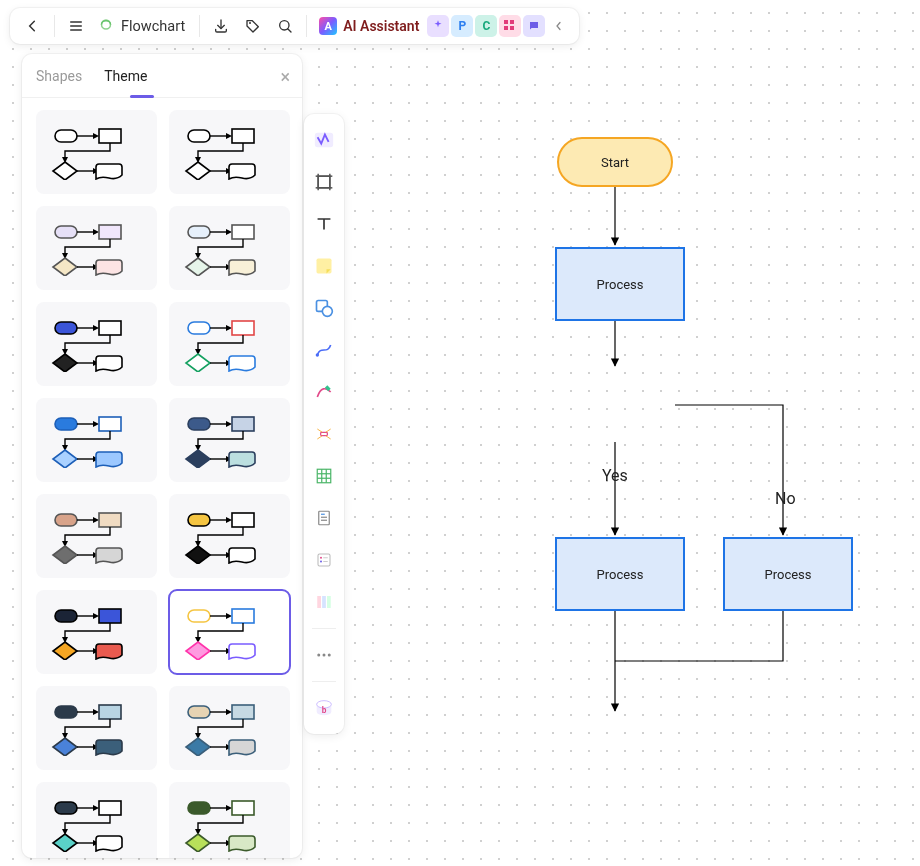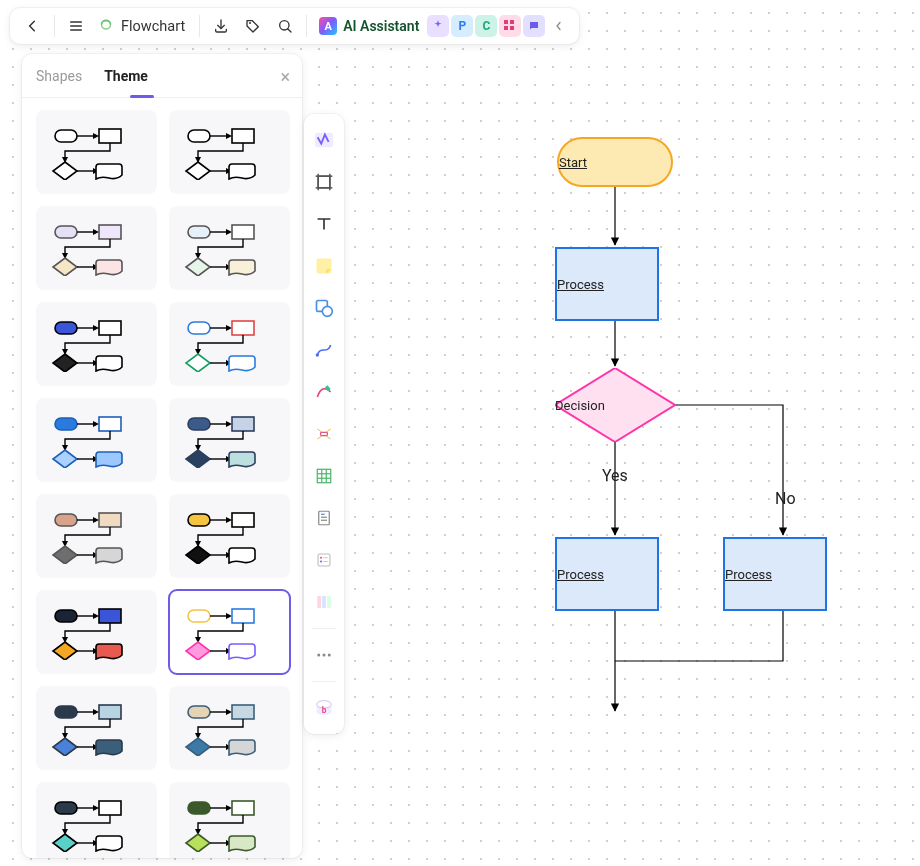--- a/index.html
+++ b/index.html
@@ -19,21 +19,21 @@
     background: #fff; border-radius: 10px; box-shadow: 0 2px 8px rgba(0,0,0,0.08), 0 0 0 1px rgba(0,0,0,0.04);
     display: flex; align-items: center; padding: 0 8px; gap: 2px;
   }
   .tb-btn {
     display: flex; align-items: center; justify-content: center;
     width: 30px; height: 30px; border-radius: 6px; cursor: pointer;
     color: #333;
   }
   .tb-divider { width: 1px; height: 22px; background: #e8e8e8; margin: 0 4px; }
   .tb-title { font-size: 14.5px; color: #333; margin: 0 8px 0 4px; display:flex; align-items:center; gap:6px;}
-  .ai-label { font-size: 14px; font-weight: 600; margin: 0 6px 0 2px; color:#14532d; }
+  .ai-label { font-size: 14px; font-weight: 600; margin: 0 6px 0 2px; color:#7f1d1d; }
   .ai-block { display:flex; align-items:center; gap:4px; margin-left:6px;}
   .ai-logo {
     width:18px; height:18px; border-radius:4px;
     background: linear-gradient(135deg,#ff4da6 0%,#7b5cff 50%,#1ec8ff 100%);
     display:flex;align-items:center;justify-content:center;color:#fff;font-weight:700;font-size:11px;
   }
   .sq {
     width:22px; height:22px; border-radius:5px; display:flex;align-items:center;justify-content:center;
     font-size:12px; font-weight:700; cursor:pointer;
   }
@@ -44,21 +44,21 @@
   .sq-violet{background:#e3e0ff;color:#6c5ce7;}
 
   
   .side-panel {
     position:absolute; top:54px; left:22px; width:280px; height:804px;
     background:#fff; border-radius:10px; box-shadow:0 2px 10px rgba(0,0,0,0.08),0 0 0 1px rgba(0,0,0,0.04);
     display:flex; flex-direction:column; overflow:hidden;
   }
   .panel-tabs { display:flex; align-items:center; padding:0 14px; height:44px; gap:22px; border-bottom:1px solid #f0f0f0; position:relative;}
   .panel-tab { font-size:14px; color:#9a9a9a; cursor:pointer; padding:12px 0; }
-  .panel-tab.active { color:#222; font-weight:700;}
+  .panel-tab.active { color:#222; font-weight:400;}
   .tab-underline { position:absolute; bottom:-1px; left:108px; width:24px; height:3px; background:#6c5ce7; border-radius:2px;}
   .panel-close { position:absolute; right:12px; top:12px; color:#aaa; cursor:pointer; font-size:18px;}
   .theme-grid {
     flex:1; overflow-y:auto; padding:12px 12px 12px 14px;
     display:grid; grid-template-columns: 1fr 1fr; gap:12px 12px;
   }
   .theme-card {
     height:84px; background:#f7f7f9; border-radius:8px; cursor:pointer;
     display:flex; align-items:center; justify-content:center; position:relative;
   }
@@ -71,28 +71,28 @@
     position:absolute; top:114px; left:304px; width:40px;
     background:#fff; border-radius:10px; box-shadow:0 2px 10px rgba(0,0,0,0.08),0 0 0 1px rgba(0,0,0,0.04);
     display:flex; flex-direction:column; align-items:center; padding:6px 0; gap:2px;
   }
   .rail-btn { width:32px; height:40px; display:flex; align-items:center; justify-content:center; cursor:pointer; border-radius:6px; color:#555;}
   .rail-sep{width:24px;height:1px;background:#eee;margin:4px 0;}
 
   
   .flow-layer { position:absolute; top:0; left:0; width:920px; height:866px; pointer-events:none;}
   .node {
-    position:absolute; display:flex; align-items:center; justify-content:flex-start;
-    font-size:13px; color:#222; pointer-events:auto;text-decoration:underline;
+    position:absolute; display:flex; align-items:center; justify-content:center;
+    font-size:13px; color:#222; pointer-events:auto;
   }
   .node-term { 
     width:116px; height:50px; border:2px solid #f5a623; background:#fdeab3; border-radius:26px;
   }
   .node-proc { 
-    width:104px; height:74px; border:2px solid #1e74e6; background:#dce9fb;
+    width:130px; height:74px; border:2px solid #1e74e6; background:#dce9fb;
   }
   .node-dec { 
     width:120px; height:74px;
   }
   .diamond {
     width:100%; height:100%;
   }
   .arrow-label { position:absolute; font-size:16px; color:#222; pointer-events:none;}
   
   svg.edges { position:absolute; top:0; left:0; width:920px; height:866px; }
@@ -536,26 +536,20 @@
   <path d="M 783 611 L 783 661 L 615 661" fill="none" stroke="#000" stroke-width="1.2"></path>
 </svg>
 
 <div class="flow-layer">
   <div class="node node-term" style="left:557px;top:137px">
     <span>Start</span>
   </div>
   <div class="node node-proc" style="left:555px;top:247px">
     <span>Process</span>
   </div>
-  <div class="node node-dec" style="left:555px;top:368px">
-    <svg class="diamond" viewBox="0 0 120 74">
-        <polygon points="60,0 120,37 60,74 0,37" fill="#ffe0f0" stroke="#ff33aa" stroke-width="2"></polygon>
-      </svg>
-    <span style="position:absolute">Decision</span>
-  </div>
   <div class="node node-proc" style="left:555px;top:537px">
     <span>Process</span>
   </div>
   <div class="node node-proc" style="left:723px;top:537px">
     <span>Process</span>
   </div>
 
   <div class="arrow-label" style="left:602px;top:466px">Yes</div>
   <div class="arrow-label" style="left:775px;top:489px">No</div>
 </div>

